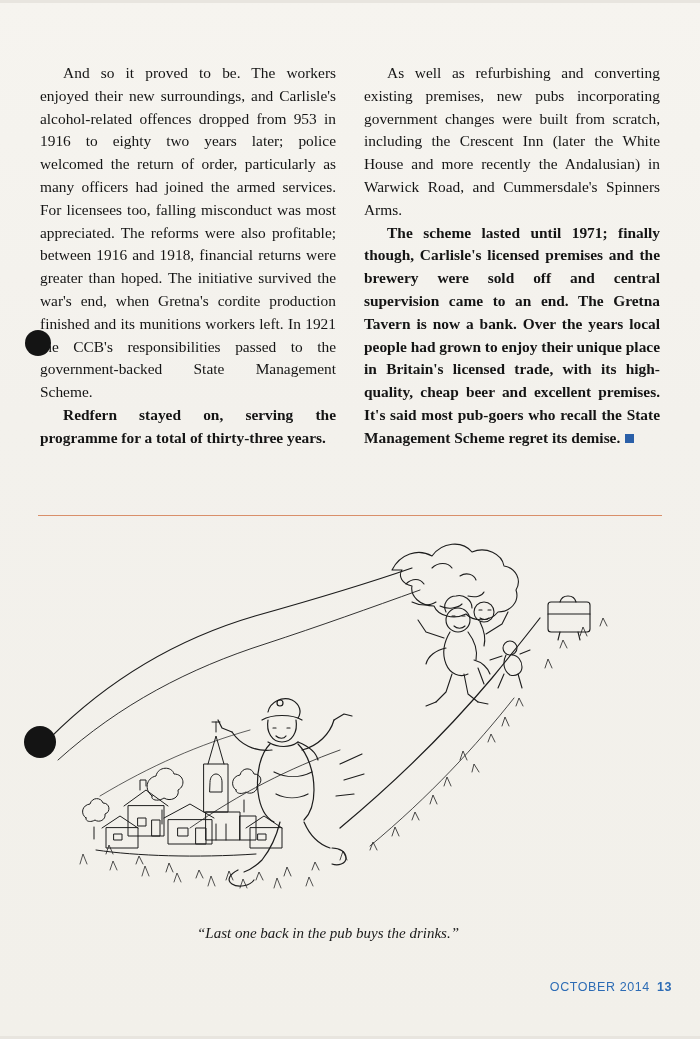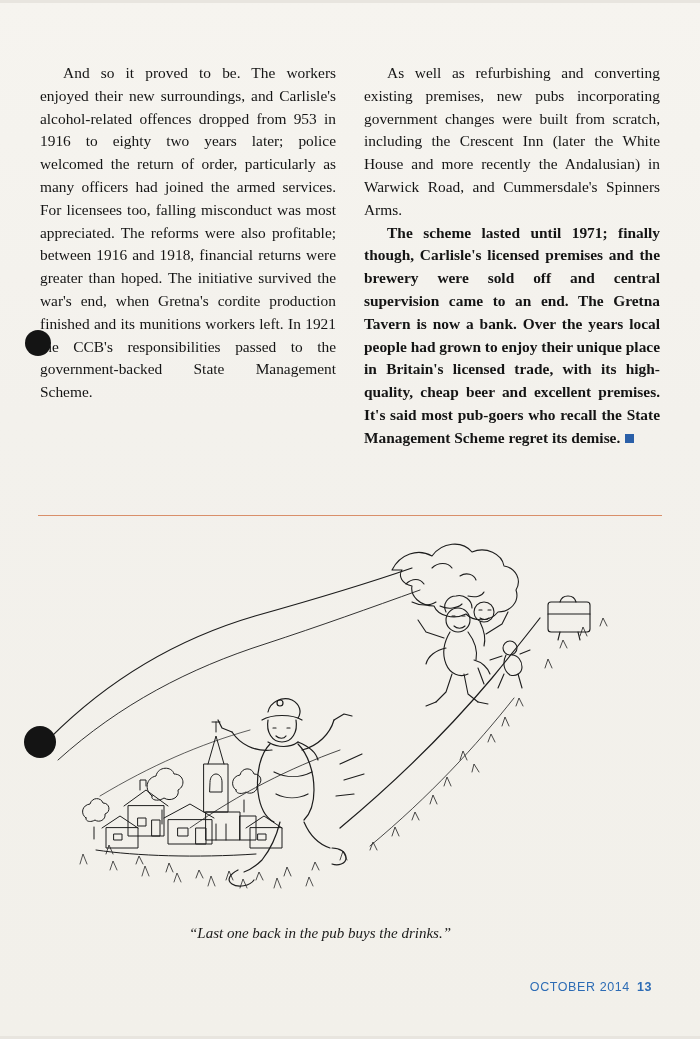--- a/index.html
+++ b/index.html
@@ -80,24 +80,25 @@
   .caption {
     position: absolute;
     left: 0;
     top: 925px;
     width: 640px;
     text-align: center;
     font-family: "Liberation Serif", serif;
     font-style: italic;
     font-size: 15px;
     color: #1a1a1a;
+    padding-left: 8px;
   }
   .footer {
     position: absolute;
-    right: 48px;
+    right: 28px;
     top: 980px;
     font-family: "Liberation Sans", sans-serif;
     font-size: 12.5px;
     letter-spacing: 0.6px;
     color: #2d6cb5;
   }
   .footer .pagenum {
     margin-left: 7px;
     font-weight: bold;
   }
@@ -133,20 +134,21 @@
 <body>
 
 <div class="page">
 
   <div class="scan-edge-top"></div>
   <div class="scan-edge-bottom"></div>
 
   <div class="columns">
     <div class="col">
       <p class="indent">And so it proved to be. The workers enjoyed their new surroundings, and Carlisle's alcohol-related offences dropped from 953 in 1916 to eighty two years later; police welcomed the return of order, particularly as many officers had joined the armed services. For licensees too, falling misconduct was most appreciated. The reforms were also profitable; between 1916 and 1918, financial returns were greater than hoped. The initiative survived the war's end, when Gretna's cordite production finished and its munitions workers left. In 1921 the CCB's responsibilities passed to the government-backed State Management Scheme.</p>
+      <p>Redfern stayed on, serving the programme for a total of thirty-three years.</p>
     </div>
     <div class="col">
       <p class="indent">As well as refurbishing and converting existing premises, new pubs incorporating government changes were built from scratch, including the Crescent Inn (later the White House and more recently the Andalusian) in Warwick Road, and Cummersdale's Spinners Arms.</p>
       <p><span>The scheme lasted until 1971; finally though, Carlisle's licensed premises and the brewery were sold off and central supervision came to an end. The Gretna Tavern is now a bank. Over the years local people had grown to enjoy their unique place in Britain's licensed trade, with its high-quality, cheap beer and excellent premises. It's said most pub-goers who recall the State Management Scheme regret its demise.</span><span class="endmark"></span></p>
     </div>
   </div>
 
   <div class="rule"></div>
 
   <div class="cartoon-wrap">

